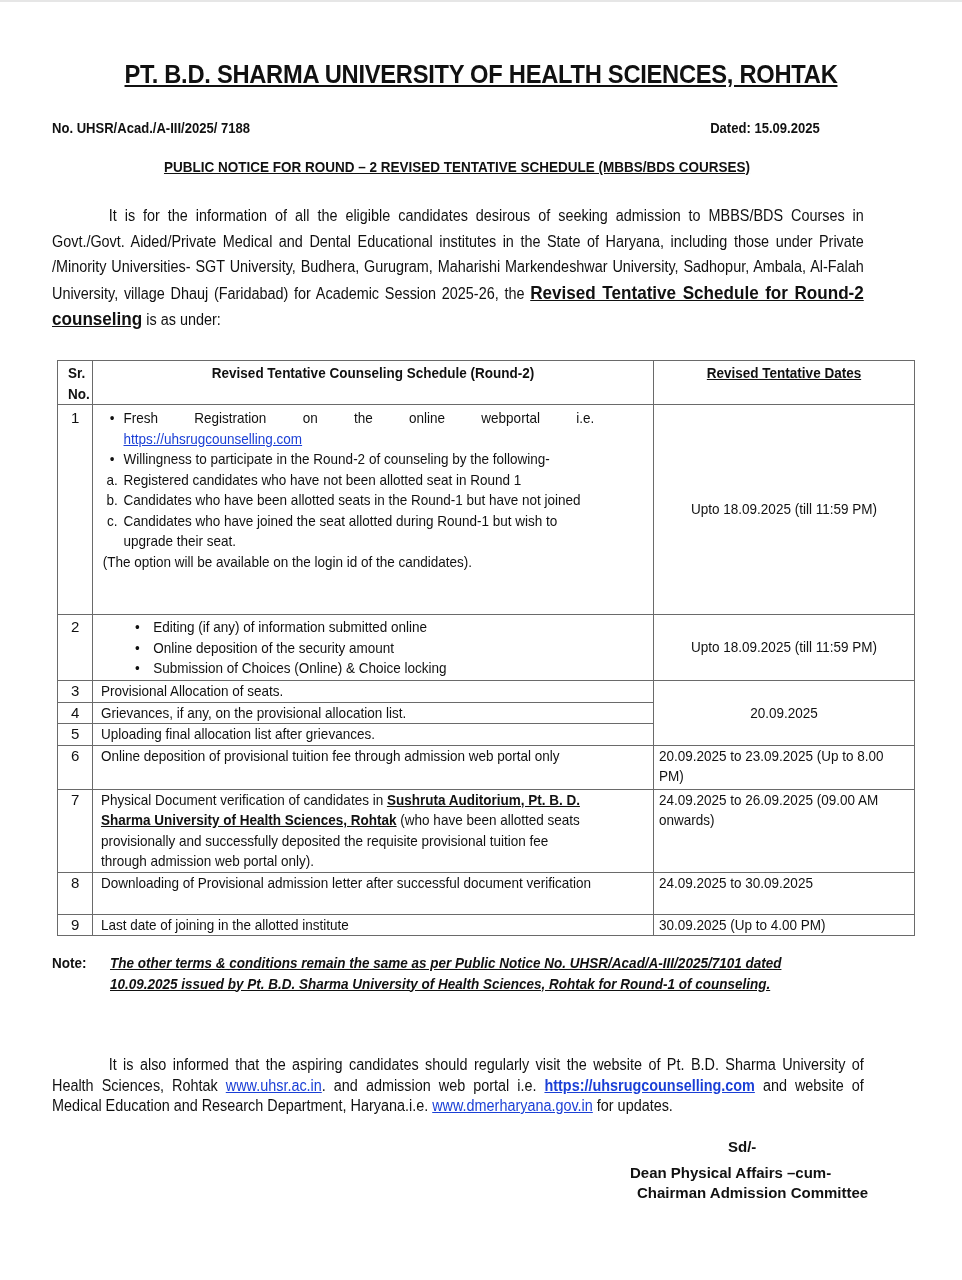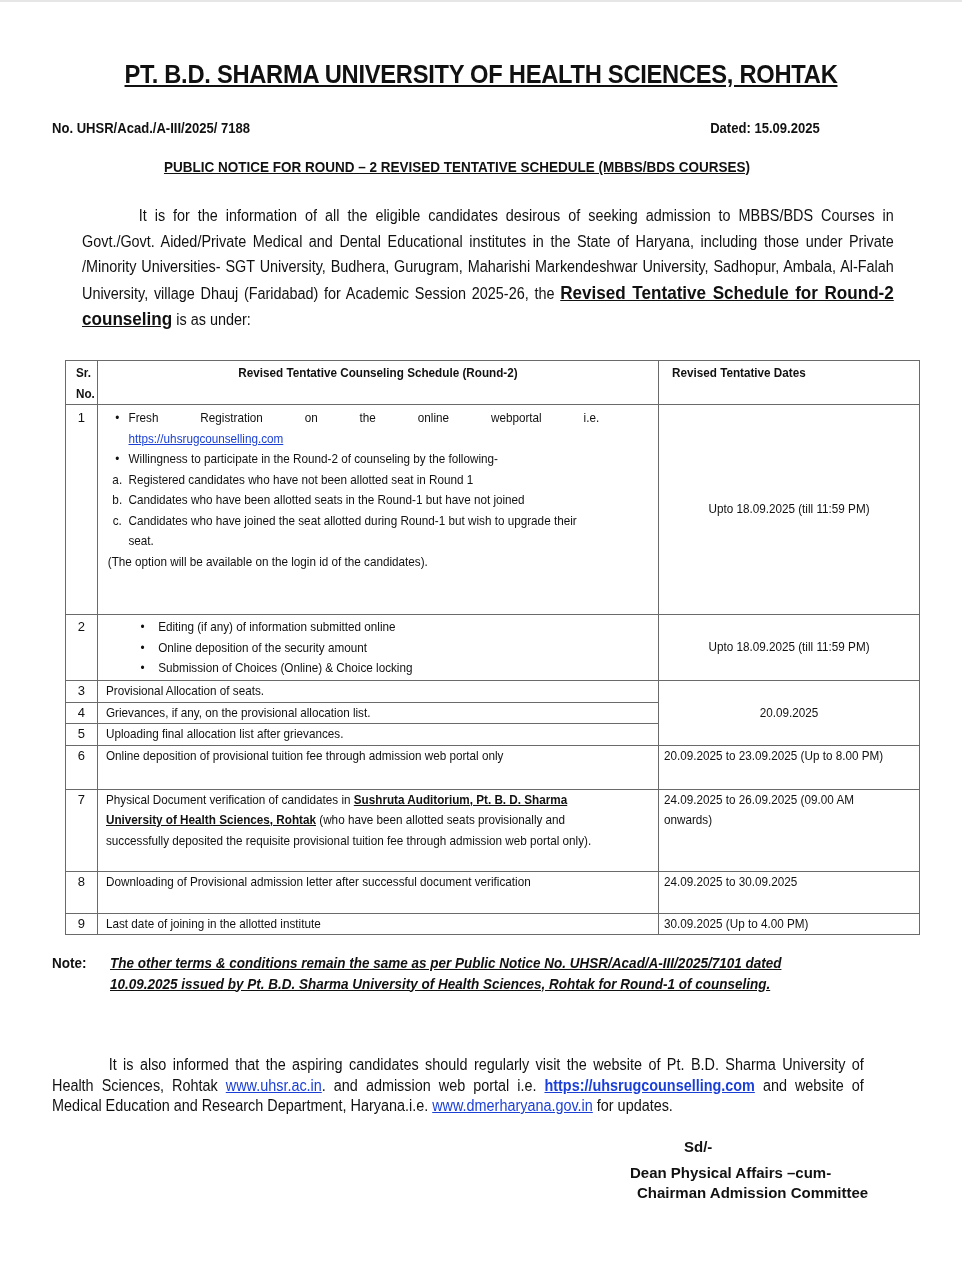--- a/index.html
+++ b/index.html
@@ -10,51 +10,51 @@
            font-weight: bold; font-size: 25.5px; text-decoration: underline; letter-spacing: -0.3px;
            transform: scaleX(0.93); transform-origin: center; }
   .refline { position: absolute; top: 120px; left: 52px; width: 768px; font-size: 14.5px; font-weight: bold; }
   .refline .left { position: absolute; left: 0; transform: scaleX(0.9); transform-origin: left; white-space: nowrap; }
   .refline .right { position: absolute; right: 0; transform: scaleX(0.9); transform-origin: right; white-space: nowrap; }
   .subtitle { position: absolute; top: 158px; left: 0; width: 914px; text-align: center; font-weight: bold;
               font-size: 15px; text-decoration: underline; transform: scaleX(0.9); transform-origin: center; white-space: nowrap; }
   .para { position: absolute; left: 52px; width: 812px; font-size: 16px; line-height: 25.5px;
           text-align: justify; }
   .para .inner { transform: scaleX(0.9); transform-origin: left top; width: 902px; text-align: justify; }
-  .p1 { top: 203px; margin-left: 30px; }
+  .p1 { top: 203px; }
   .indent { display: inline-block; width: 63px; }
   .big-bold { font-weight: bold; text-decoration: underline; font-size: 19px; }
-  table.sched { position: absolute; left: 65px; top: 360px; width: 795px; border-collapse: collapse;
-                font-size: 13px; line-height: 20.5px; }
+  table.sched { position: absolute; left: 57px; top: 360px; width: 795px; border-collapse: collapse;
+                font-size: 15px; line-height: 20.5px; }
   table.sched td, table.sched th { border: 1px solid #6a6a6a; vertical-align: top; padding: 0; }
   .cellw { transform: scaleX(0.9); transform-origin: left top; }
   .c-sr { width: 57px; text-align: center; }
   .c-desc { width: 503px; }
   .c-date { width: 235px; }
   th { font-weight: bold; }
   .hdr-sr { text-align: left; padding-left: 10px !important; padding-top: 2px !important; height: 39px; }
   .hdr-desc { text-align: center; padding-top: 2px !important; }
-  .hdr-date { text-align: left; padding-top: 2px !important; }
+  .hdr-date { text-align: center; padding-top: 2px !important; text-decoration: underline; }
   .desc-pad { padding-left: 8px !important; padding-right: 4px !important; }
   .date-pad { padding-left: 5px !important; }
   .mid { vertical-align: middle !important; text-align: center; }
   .bul { display: flex; }
   .bul .dot { width: 25px; flex: none; text-align: center; }
   .bul .dot2 { width: 58px; flex: none; text-align: right; padding-right: 15px; box-sizing: border-box; }
   .bul .txt { flex: 1; }
   .just-line { text-align: justify; text-align-last: justify; }
   a.link { color: #1a3fd6; text-decoration: underline; }
   .ul-bold { font-weight: bold; text-decoration: underline; }
   .note { position: absolute; top: 953px; left: 52px; width: 812px; font-size: 15px; line-height: 20.5px; }
   .note .lbl { position: absolute; left: 0; top: 0; font-weight: bold; transform: scaleX(0.9); transform-origin: left; }
   .note .body { position: absolute; left: 58px; top: 0; width: 812px; font-weight: bold; font-style: italic;
                 text-decoration: underline; transform: scaleX(0.9); transform-origin: left top; }
   .p2 { top: 1055px; line-height: 20.5px; }
   .sign { position: absolute; font-weight: bold; font-size: 15px; white-space: nowrap; }
-  .sign1 { top: 1138px; left: 684px; }
+  .sign1 { top: 1138px; left: 728px; }
   .sign2 { top: 1164px; left: 630px; }
   .sign3 { top: 1184px; left: 637px; }
 </style>
 </head>
 <body>
 
 <div class="topshade"></div>
 
 <div class="title">PT. B.D. SHARMA UNIVERSITY OF HEALTH SCIENCES, ROHTAK</div>
 

